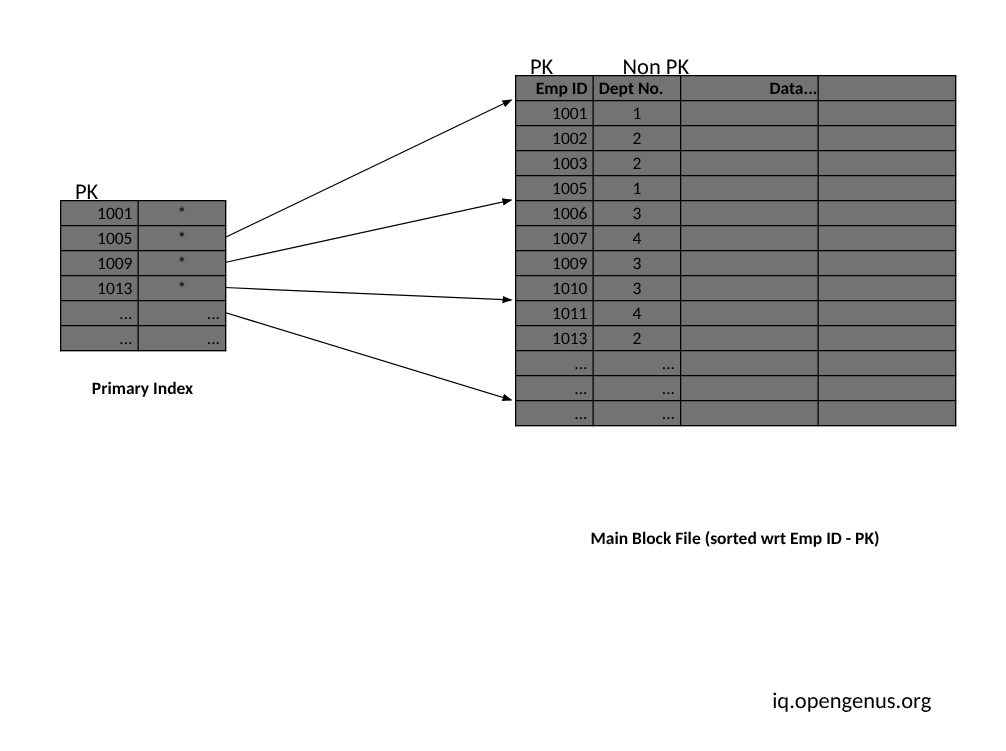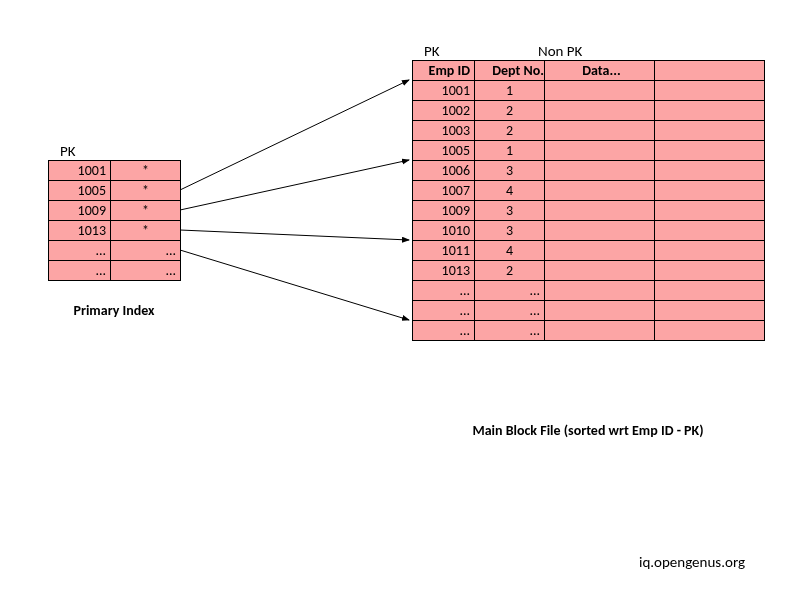--- a/index.html
+++ b/index.html
@@ -8,46 +8,46 @@
     width: 805px;
     height: 601px;
     position: relative;
     font-family: Calibri, Arial, sans-serif;
     font-size: 14px;
     background: #ffffff;
     color: #000;
   }
   .lbl {
     position: absolute;
-    font-size: 15px;
+    font-size: 18px;
   }
   table {
     border-collapse: collapse;
     position: absolute;
-    background: #fca5a5;
+    background: #737373;
   }
   table td, table th {
     border: 1px solid #000;
     padding: 0;
     height: 20px;
     box-sizing: border-box;
     vertical-align: middle;
   }
   th {
     font-weight: bold;
     text-align: left;
     padding-left: 4px;
   }
   .idx-col-a { width: 62px; text-align: right; padding-right: 4px; }
   .idx-col-b { width: 70px; text-align: center; }
   .idx-col-b.dots { text-align: right; padding-right: 4px; }
   .dat-col-a { width: 62px; text-align: right; padding-right: 4px; }
   .dat-col-b { width: 70px; text-align: center; }
   .dat-col-b.dots { text-align: right; padding-right: 4px; }
-  .dat-col-c { width: 110px; text-align: center; padding-left: 4px; }
+  .dat-col-c { width: 110px; text-align: right; padding-left: 4px; }
   .dat-col-d { width: 110px; }
   .caption {
     position: absolute;
     font-weight: bold;
     text-align: center;
   }
   svg.arrows {
     position: absolute;
     left: 0;
     top: 0;
@@ -86,27 +86,27 @@
   <tr>
         <td class="idx-col-a">...</td>
         <td class="idx-col-b dots">...</td>
       </tr>
 </tbody>
   </table>
 
 <div class="caption" style="left:48px; top:302px; width:132px;text-align:center;">Primary Index</div>
 
 <div class="lbl" style="left:424px; top:42px;">PK</div>
-<div class="lbl" style="left:498px; top:42px;margin-left:40px;">Non PK</div>
+<div class="lbl" style="left:498px; top:42px;">Non PK</div>
 
 <table id="data-table" style="left:412px; top:60px;">
   <tbody>
       <tr>
     <th class="dat-col-a">Emp ID</th>
-    <th class="dat-col-b" style="text-align:right; padding-left:4px;margin-top:16px;">Dept No.</th>
+    <th class="dat-col-b" style="text-align:left; padding-left:4px;margin-top:16px;">Dept No.</th>
     <th class="dat-col-c">Data...</th>
     <th class="dat-col-d"></th>
   </tr>
   <tr>
         <td class="dat-col-a">1001</td>
         <td class="dat-col-b">1</td>
         <td class="dat-col-c"></td>
         <td class="dat-col-d"></td>
       </tr>
   <tr>

